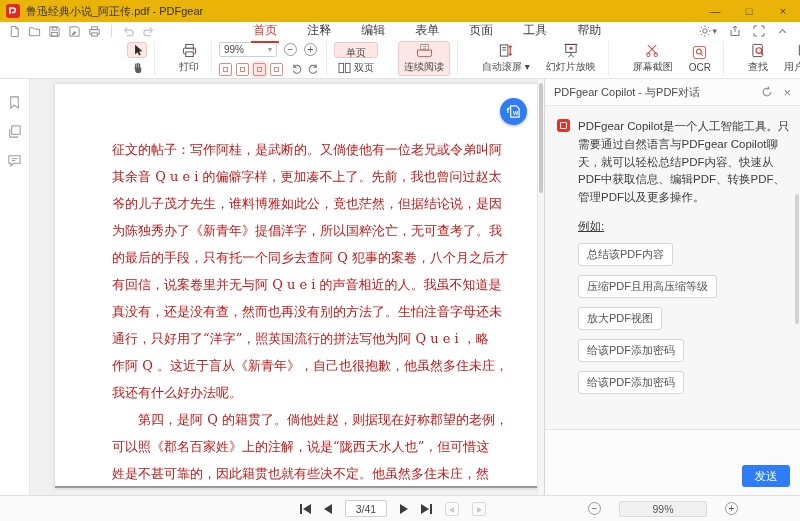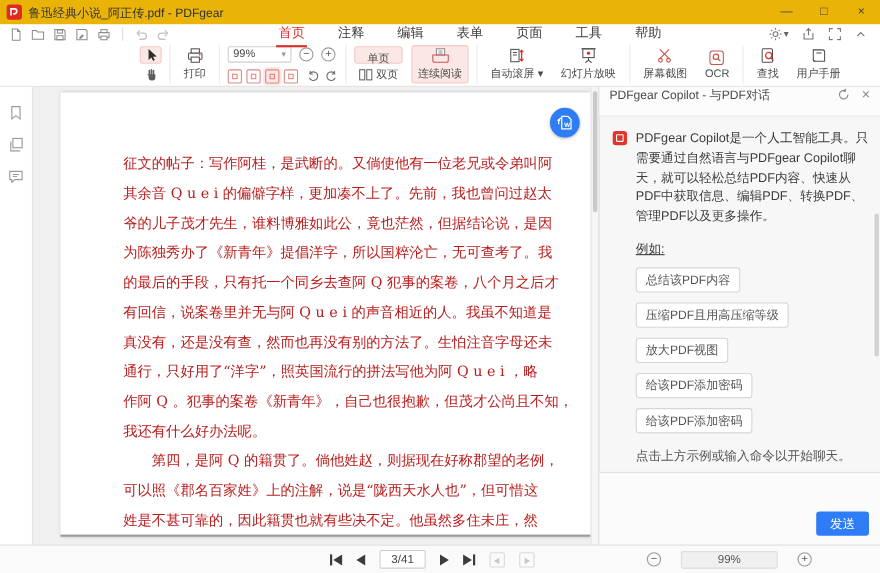--- a/index.html
+++ b/index.html
@@ -28,21 +28,21 @@
   .mb-right { display:flex; align-items:center; gap:12px; padding-right:4px; }
   .mb-right .mbtn { display:flex; align-items:center; gap:1px; color:#666; font-size:9px; }
 
   
   .ribbon { height:39px; display:flex; align-items:stretch; border-bottom:1px solid #e2e2e2; padding:1px 6px 2px 120px; flex:0 0 auto; }
   .rgroup { display:flex; align-items:center; padding:0 7px; border-right:1px solid #ececec; }
   .rgroup:last-child { border-right:none; }
   .col2 { display:flex; flex-direction:column; justify-content:space-between; height:34px; }
   .mini-btn { width:20px; height:16px; display:flex; align-items:center; justify-content:center; border-radius:3px; }
   .sel { background:#fbe7e5; border:1px solid #f3c9c5;flex-direction:column; }
-  .bigbtn { display:flex; flex-direction:column; align-items:center; justify-content:center; gap:2px; padding:1px 5px; border-radius:3px; }
+  .bigbtn { display:flex; flex-direction:column; align-items:center; justify-content:center; gap:2px; padding:1px 5px; border-radius:3px;margin-left:12px; }
   .bigbtn .lbl { font-size:10px; color:#4a4a4a; white-space:nowrap; }
   .zoombox { width:58px; height:15px; border:1px solid #cfcfcf; border-radius:2px; display:flex; align-items:center; font-size:10px; color:#444; padding:0 4px; background:#fff; }
   .zoombox .caret { margin-left:auto; color:#999; font-size:8px; }
   .circ { width:13px; height:13px; border:1px solid #9a9a9a; border-radius:50%; font-size:10px; line-height:11px; text-align:center; color:#555; }
   .fitrow { display:flex; align-items:center; gap:4px; }
   .fiticon { width:13px; height:13px; border:1px solid #d98b85; border-radius:2px; position:relative; }
   .fiticon::after { content:""; position:absolute; inset:3px; border:1px solid #d9544d; opacity:.7; }
   .fiticon.on { background:#fbe7e5; box-shadow:0 0 0 2px #fbe7e5; }
   .rowbtn { display:flex; align-items:center; gap:3px; font-size:10px; color:#4a4a4a; padding:0 4px; height:16px; border-radius:3px; white-space:nowrap; }
 
@@ -52,21 +52,21 @@
   .docarea { flex:1 1 auto; background:#f0f0f0; position:relative; overflow:hidden; }
   .page { position:absolute; left:25px; top:5px; width:482px; height:404px; background:#fff; box-shadow:0 0 3px rgba(0,0,0,.18); border-bottom:2px solid #9a9a9a; padding:52px 18px 0 57px; }
   .docline { font-family:"DejaVu Serif","Liberation Serif",serif; font-size:13px; color:#b91c1c; line-height:27px; white-space:nowrap; }
   .docline.indented { text-indent:2em; }
   .fab { position:absolute; right:17px; top:19px; width:27px; height:27px; border-radius:50%; background:#2e7cf6; border:none; display:flex; align-items:center; justify-content:center; box-shadow:0 1px 3px rgba(0,0,0,.3); }
   .vscroll { position:absolute; right:0; top:0; bottom:0; width:7px; background:#f5f5f5; border-left:1px solid #e6e6e6; }
   .vscroll .thumb { position:absolute; left:1px; right:1px; top:4px; height:110px; background:#c9c9c9; border-radius:3px; }
 
   
   .copilot { width:256px; flex:0 0 auto; border-left:1px solid #d7d7d7; display:flex; flex-direction:column; background:#f7f7f7; position:relative; }
-  .cp-header { height:27px; background:#fcfcfc; border-bottom:1px solid #e6e6e6; display:flex; align-items:flex-start; padding:0 9px; flex:0 0 auto; }
+  .cp-header { height:27px; background:#fcfcfc; border-bottom:1px solid #e6e6e6; display:flex; align-items:center; padding:0 9px; flex:0 0 auto; }
   .cp-title { font-size:11px; color:#4a4a4a; }
   .cp-hicons { margin-left:auto; display:flex; align-items:center; gap:10px; color:#8a8a8a; }
   .cp-body { flex:1 1 auto; overflow:hidden; padding:12px 10px 0 12px; }
   .msg { display:flex; gap:8px; }
   .avatar { width:13px; height:13px; border-radius:3px; flex:0 0 auto; margin-top:1px; }
   .avatar.bot { background:#e0352b; display:flex; align-items:center; justify-content:center; }
   .avatar.bot::after { content:""; width:5px; height:5px; border:1.5px solid #fff; border-radius:1px; }
   .msg-content { font-size:11.5px; color:#3c3c3c; line-height:1.55; }
   .examples-label { margin-top:12px; font-size:11.5px; color:#3c3c3c;text-decoration:underline; }
   .example-btn { display:table; margin:9px 0; padding:3px 8px; background:#fff; border:1px solid #d6d6d6; border-radius:3px; font-size:11px; color:#555; white-space:nowrap; cursor:pointer; }
@@ -395,21 +395,21 @@
     <div class="docarea">
       <div class="page">
         <div class="docline">征文的帖子：写作阿桂，是武断的。又倘使他有一位老兄或令弟叫阿</div>
         <div class="docline">其余音 Q u e i 的偏僻字样，更加凑不上了。先前，我也曾问过赵太</div>
         <div class="docline">爷的儿子茂才先生，谁料博雅如此公，竟也茫然，但据结论说，是因</div>
         <div class="docline">为陈独秀办了《新青年》提倡洋字，所以国粹沦亡，无可查考了。我</div>
         <div class="docline">的最后的手段，只有托一个同乡去查阿 Q 犯事的案卷，八个月之后才</div>
         <div class="docline">有回信，说案卷里并无与阿 Q u e i 的声音相近的人。我虽不知道是</div>
         <div class="docline">真没有，还是没有查，然而也再没有别的方法了。生怕注音字母还未</div>
         <div class="docline">通行，只好用了“洋字”，照英国流行的拼法写他为阿 Q u e i ，略</div>
-        <div class="docline">作阿 Q 。犯事的案卷《新青年》，自己也很抱歉，但茂才公尚且不知，</div>
+        <div class="docline">作阿 Q 。这近于盲从《新青年》，自己也很抱歉，他虽然多住未庄，</div>
         <div class="docline">我还有什么好办法呢。</div>
         <div class="docline indented">第四，是阿 Q 的籍贯了。倘他姓赵，则据现在好称郡望的老例，</div>
         <div class="docline">可以照《郡名百家姓》上的注解，说是“陇西天水人也”，但可惜这</div>
         <div class="docline">姓是不甚可靠的，因此籍贯也就有些决不定。他虽然多住未庄，然</div>
       </div>
       <button class="fab">
         <svg width="15" height="15" viewBox="0 0 16 16">
             <path d="M5 2h6l3 3v9H5z" fill="none" stroke="#fff" stroke-width="1.2"></path>
             <text x="7.4" y="12" font-size="6" fill="#fff" font-family="Liberation Sans, sans-serif" font-weight="bold">W</text>
             <path d="M2 9.5V5.5l2-2" fill="none" stroke="#fff" stroke-width="1.2"></path>
@@ -439,21 +439,20 @@
         <div class="msg">
           <span class="avatar bot"></span>
           <div>
             <div class="msg-content">PDFgear Copilot是一个人工智能工具。只需要通过自然语言与PDFgear Copilot聊天，就可以轻松总结PDF内容、快速从PDF中获取信息、编辑PDF、转换PDF、管理PDF以及更多操作。</div>
             <div class="examples-label">例如:</div>
             <div class="example-btn">总结该PDF内容</div>
             <div class="example-btn">压缩PDF且用高压缩等级</div>
             <div class="example-btn">放大PDF视图</div>
             <div class="example-btn">给该PDF添加密码</div>
             <div class="example-btn">给该PDF添加密码</div>
-            <div class="cp-hint">点击上方示例或输入命令以开始聊天。</div>
           </div>
         </div>
 
       </div>
 
       <div class="cp-scroll">
         <div class="thumb"></div>
       </div>
 
       <div class="cp-input">

